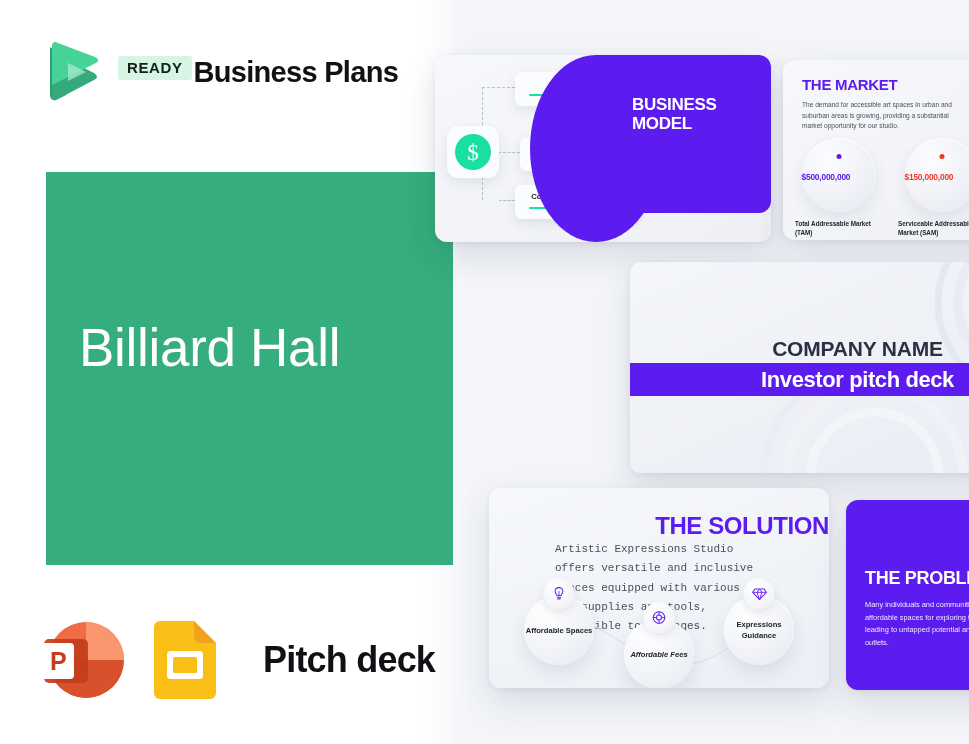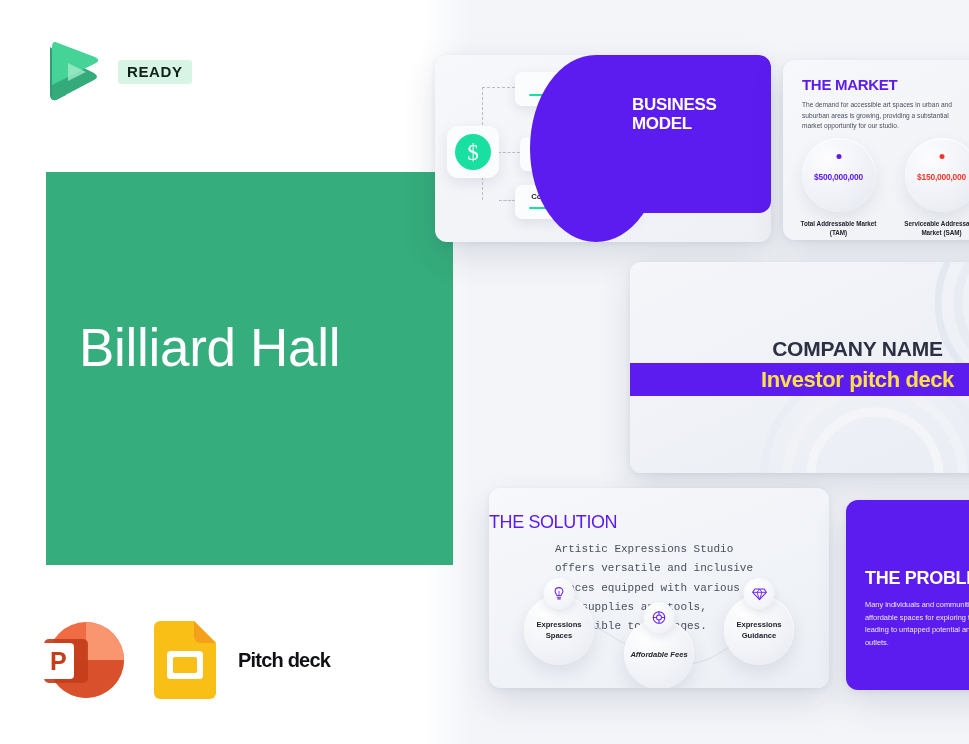--- a/index.html
+++ b/index.html
@@ -88,25 +88,25 @@
   .footer {
     position: absolute;
     left: 38px; top: 617px;
     display: flex;
     align-items: center;
     gap: 22px;
   }
   .ppt-icon { width: 86px; height: 86px; display:block; }
   .slides-icon { width: 62px; height: 78px; display:block; margin-left: 8px;}
   .footer-label {
-    font-size: 20px;
+    font-size: 36px;
     font-weight: 800;
     color: #101114;
     letter-spacing: -0.8px;
-    margin-left: 0;
+    margin-left: 25px;
     white-space: nowrap;
   }
   
   .card {
     position: absolute;
     background: linear-gradient(150deg,#f7f8fb 0%, #eef0f5 100%);
     border-radius: 12px;
     box-shadow: 0 14px 34px rgba(40,50,80,0.13), 0 2px 6px rgba(40,50,80,0.07);
     overflow: hidden;
   }
@@ -200,21 +200,21 @@
     letter-spacing: -0.3px;
   }
   .mk-desc {
     color: #4a4f5d;
     font-size: 6.6px;
     line-height: 1.62;
     margin-top: 7px;
     width: 152px;
   }
   .mk-circles { position: absolute; left: 12px; top: 78px; display: flex; gap: 16px; }
-  .mk-item { width: 87px; text-align: center; position: relative; }
+  .mk-item { width: 87px; text-align: left; position: relative; }
   .mk-disc {
     width: 74px; height: 74px; border-radius: 50%;
     margin: 0 auto;
     background: radial-gradient(circle at 34% 28%, #fdfdff 0%, #eef0f6 62%, #e4e7ef 100%);
     box-shadow: 0 7px 16px rgba(40,50,80,0.09), inset 0 1px 2px #fff;
     position: relative;
   }
   .mk-dot {
     position: absolute; left: 50%; top: 16px;
     transform: translateX(-50%);
@@ -249,37 +249,37 @@
     font-weight: 800;
     letter-spacing: -0.2px;
   }
   .inv-band {
     position: absolute; left: 0; right: 0; top: 101px;
     height: 33px;
     background: #5c1cef;
     display: flex; align-items: center; justify-content: center;
   }
   .inv-band-text {
-    color: #fde047;
+    color: #ffffff;
     font-size: 22px;
     font-weight: 800;
     letter-spacing: -0.4px;
   }
   
   .card-solution {
     left: 489px; top: 488px;
     width: 340px; height: 200px;
     background: linear-gradient(160deg,#f6f8fb 0%, #eceff5 100%);
   }
   .sol-title {
     position: absolute; left:0; right:0; top: 24px;
-    text-align: left;
+    text-align: right;
     color: #5c1cef;
-    font-size: 18px;
-    font-weight: 400;
+    font-size: 24px;
+    font-weight: 700;
     letter-spacing: -0.4px;
   }
   .sol-desc {
     position: absolute; left: 66px; right: 66px; top: 52px;
     text-align: left;
     color: #4a4f5d;
     font-size: 11px;
     line-height: 1.75;
     font-family: Liberation Mono, monospace;
   }
@@ -340,20 +340,21 @@
 
   <div class="brand">
     <svg class="brand-mark" viewBox="0 0 64 70">
       <path d="M12 10 L12 58 Q12 64 18 63 L28 58 L28 22 Z" fill="#2e9f74"></path>
       <path d="M14 58 Q12 64 18 63 L56 43 Q62 40 56 36 L44 30 L14 46 Z" fill="#35ab7c"></path>
       <path d="M20 6 Q14 3 14 10 L14 48 L58 26 Q63 23 57 20 Z" fill="#46d398"></path>
       <path d="M30 26 L30 44 L48 35 Z" fill="#a8ecce" opacity="0.75"></path>
     </svg>
     <div class="brand-text">
       <span class="ready-badge">READY</span>
+      <span class="brand-name">Business Plans</span>
     </div>
   </div>
 
   <div class="card card-business">
 
     <div class="dashline dash-v" style="left:47px; top:32px; height:113px;"></div>
     <div class="dashline dash-h" style="left:47px; top:32px; width:33px;"></div>
     <div class="dashline dash-h" style="left:64px; top:145px; width:26px;"></div>
     <div class="dashline dash-h" style="left:64px; top:145px; width:16px;"></div>
     <div class="dashline dash-h" style="left:63px; top:97px; width:22px;"></div>
@@ -429,21 +430,21 @@
 
     <svg class="sol-link" style="left:92px; top:132px; width:70px; height:34px;" viewBox="0 0 70 34">
       <path d="M2 4 C22 4 36 28 68 30"></path>
     </svg>
     <svg class="sol-link" style="left:196px; top:146px; width:70px; height:34px;" viewBox="0 0 70 34">
       <path d="M2 30 C34 28 48 4 68 4"></path>
     </svg>
 
     <div class="sol-node" style="left:35px; top:107px;">
       <div class="sol-disc">
-        <div class="sol-lab">Expressions Spaces</div>
+        <div class="sol-lab">Affordable Spaces</div>
       </div>
       <div class="sol-badge">
         <svg width="15" height="15" viewBox="0 0 24 24">
           <path d="M12 2.6c-3.6 0-6.2 2.7-6.2 6 0 2.2 1.2 3.7 2.2 5 .5.6.8 1.1.8 1.7h6.4c0-.6.3-1.1.8-1.7 1-1.3 2.2-2.8 2.2-5 0-3.3-2.6-6-6.2-6z" fill="none" stroke="#6a24f0" stroke-width="1.7"></path>
           <path d="M9.1 18h5.8M10 20.6h4" stroke="#6a24f0" stroke-width="1.7" stroke-linecap="round"></path>
           <path d="M12 8.6v5" stroke="#6a24f0" stroke-width="1.4" stroke-linecap="round"></path>
         </svg>
       </div>
     </div>
 

